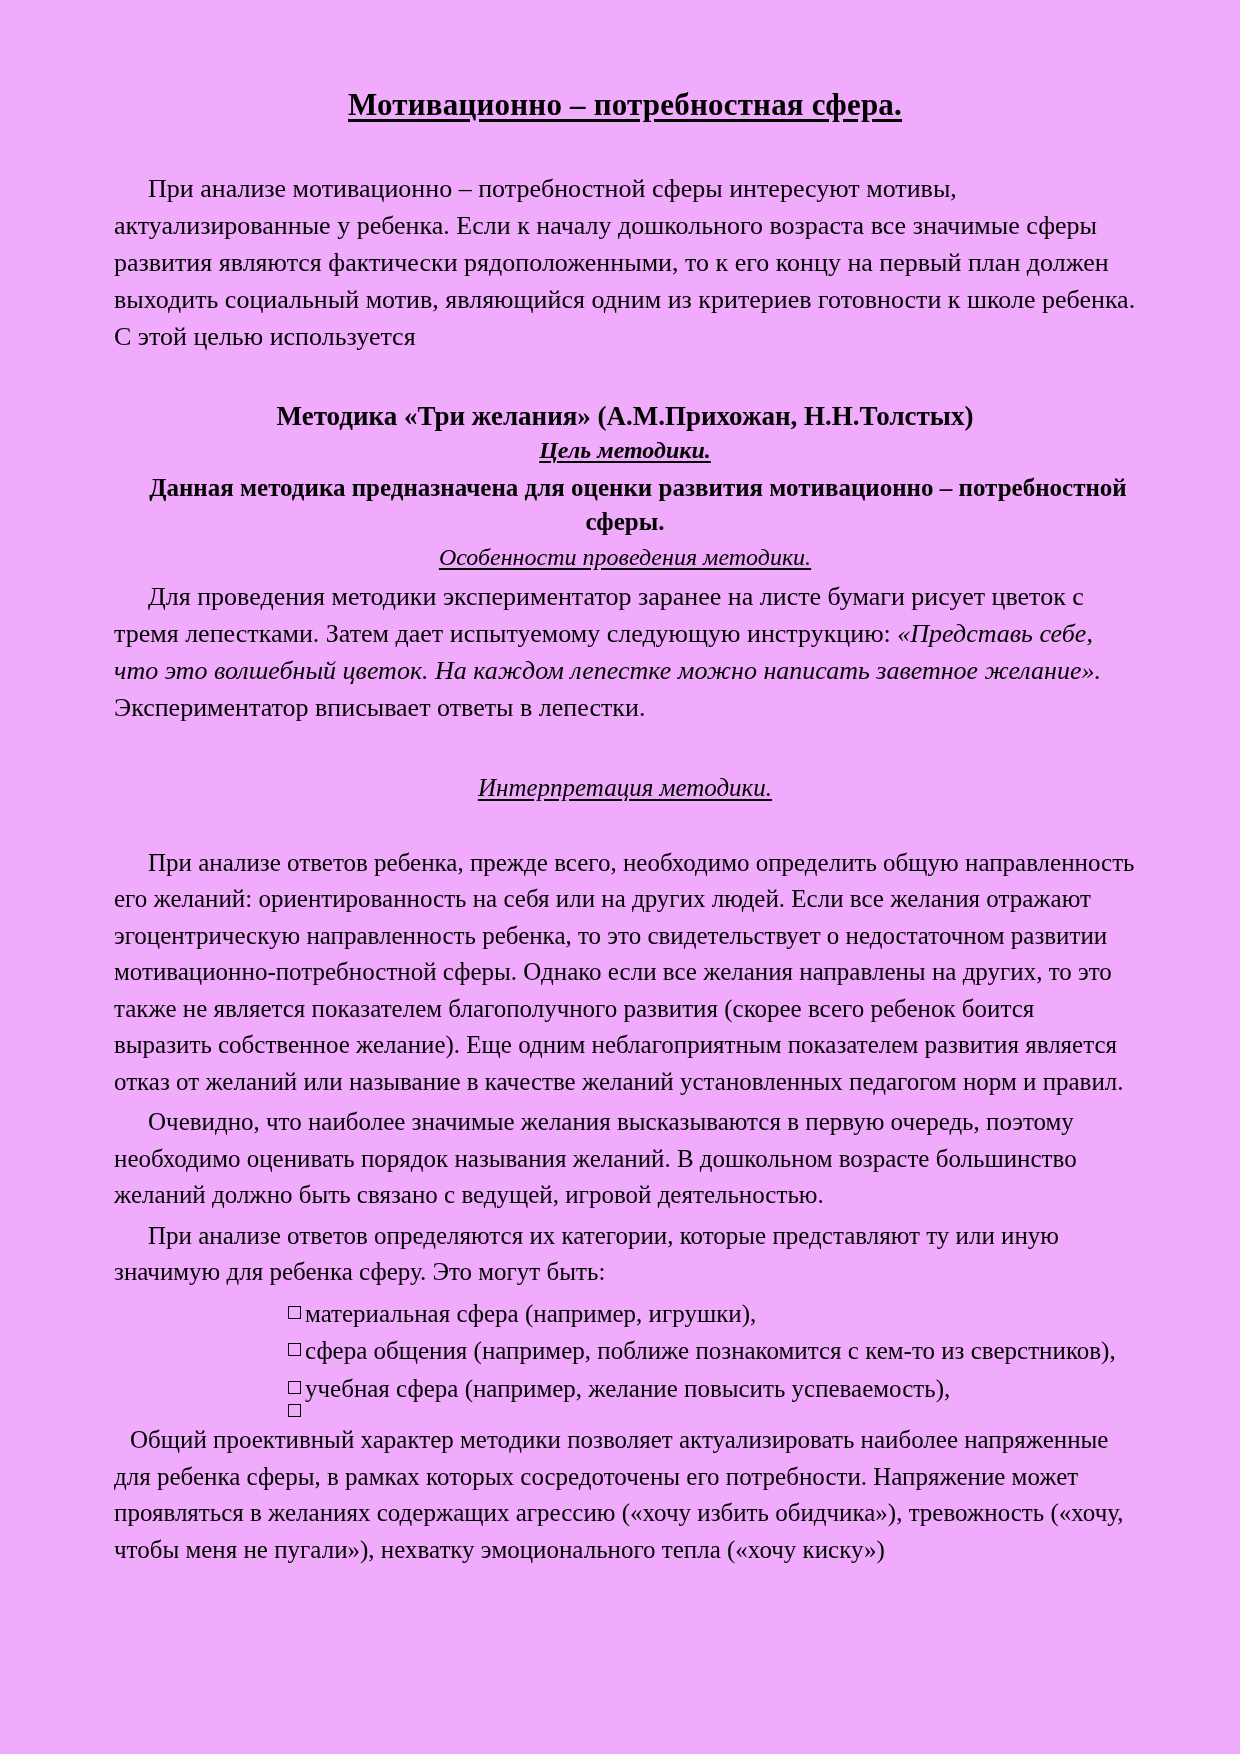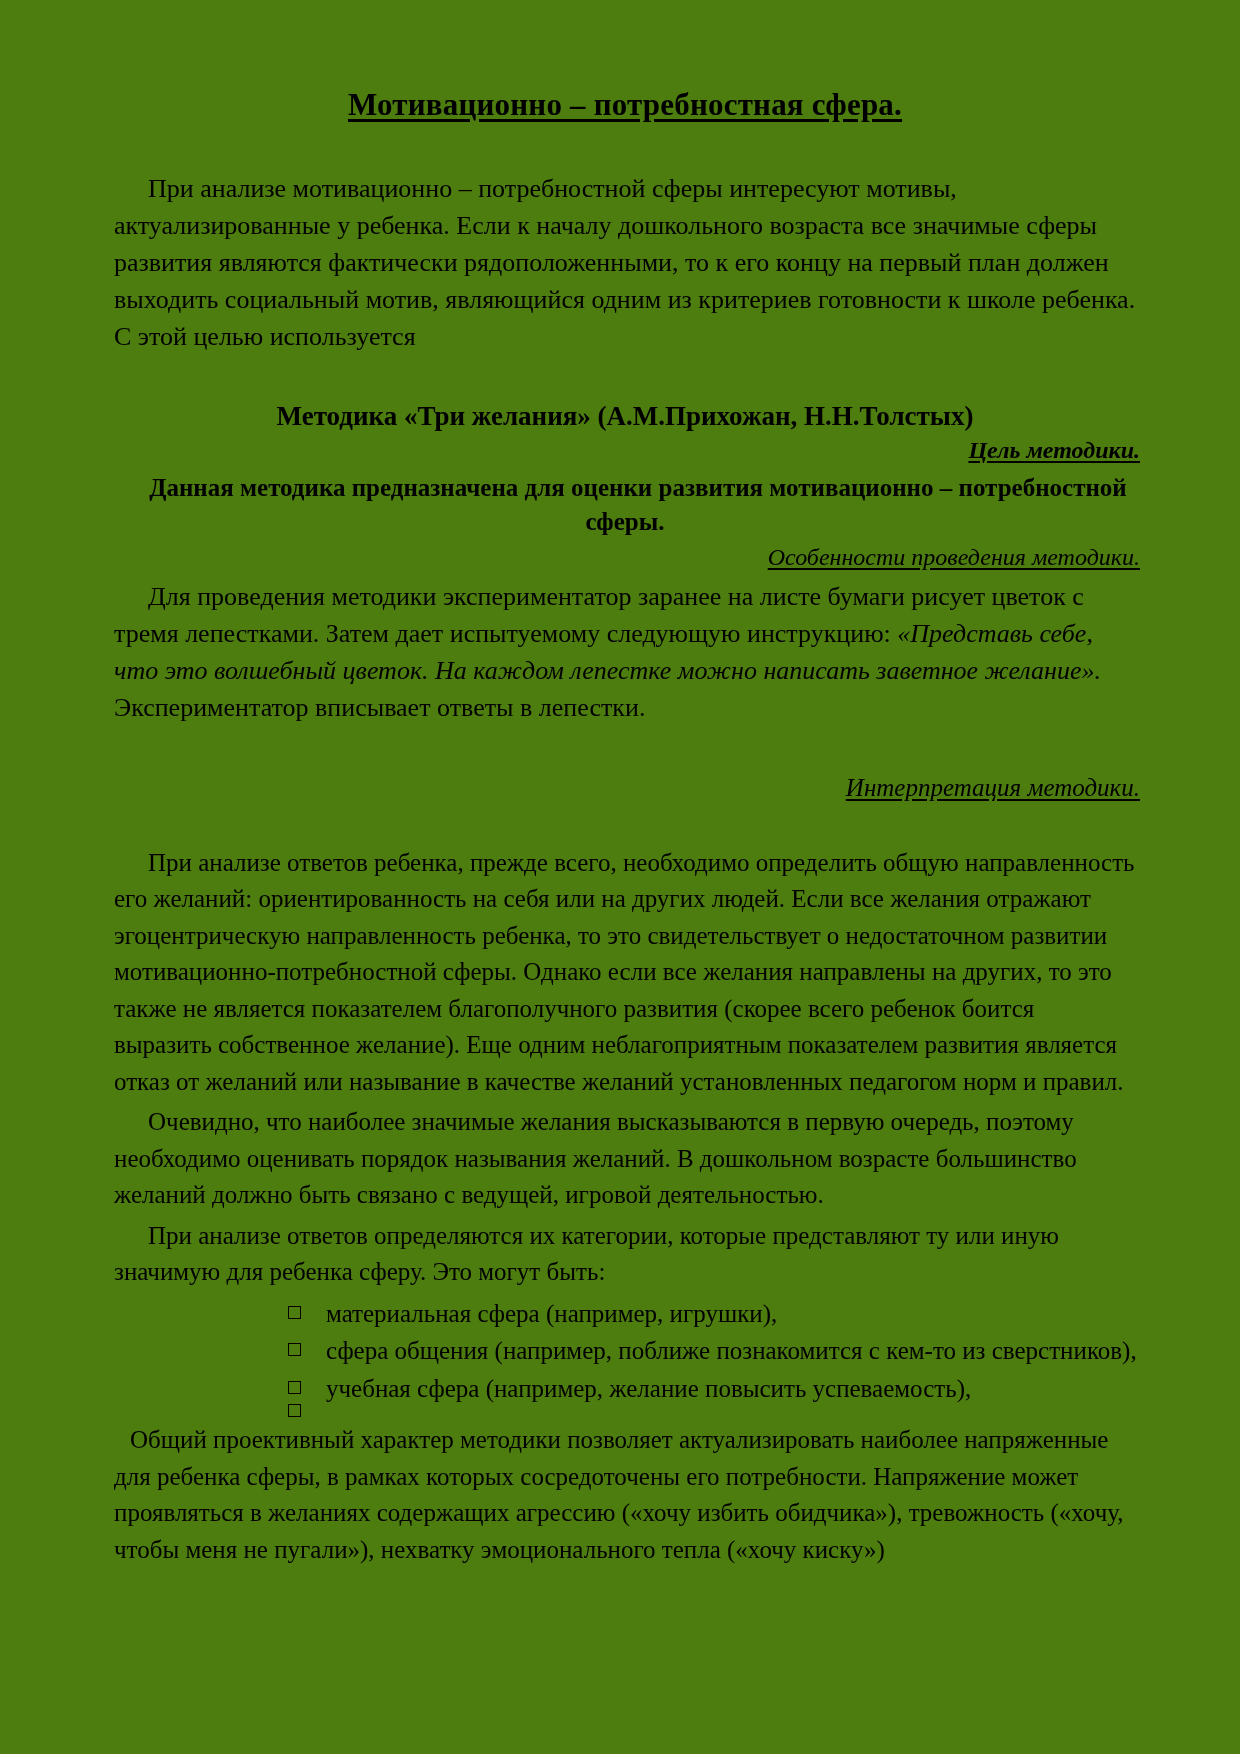--- a/index.html
+++ b/index.html
@@ -3,21 +3,21 @@
 <meta charset="utf-8">
 <style>
   html, body {
     margin: 0;
     padding: 0;
     background: #ffffff;
   }
   .page {
     width: 1240px;
     height: 1754px;
-    background: #4d7c0f;
+    background: #f0abfc;
     position: relative;
     box-sizing: border-box;
     padding: 70px 100px 0 110px;
     font-family: "Liberation Serif", "DejaVu Serif", serif;
     color: #000000;
     -webkit-font-smoothing: none;
   }
 
   
   .doc-title {
@@ -49,21 +49,21 @@
   .method-heading {
     text-align: center;
     font-size: 27px;
     font-weight: bold;
     margin: 44px 0 0 0;
     line-height: 1.25;
   }
 
   
   .sub-heading {
-    text-align: right;
+    text-align: center;
     font-size: 24px;
     font-style: italic;
     text-decoration: underline;
     text-underline-offset: 3px;
     margin: 2px 0 0 0;
     line-height: 1.3;
   }
   .sub-heading.bold { font-weight: bold; }
   .sub-heading.spaced-top { }
   .sub-heading.interp {
@@ -96,21 +96,21 @@
   .bullet-list {
     list-style: none;
     margin: 4px 0 0 0;
     padding: 0 0 0 178px;
   }
   .bullet-list li {
     font-size: 25px;
     line-height: 1.5;
     display: flex;
     align-items: baseline;
-    gap: 25px;
+    gap: 4px;
   }
   .sq-bullet {
     display: inline-block;
     width: 11px;
     height: 11px;
     border: 1.6px solid #000;
     flex: 0 0 auto;
     position: relative;
     top: -3px;
   }

